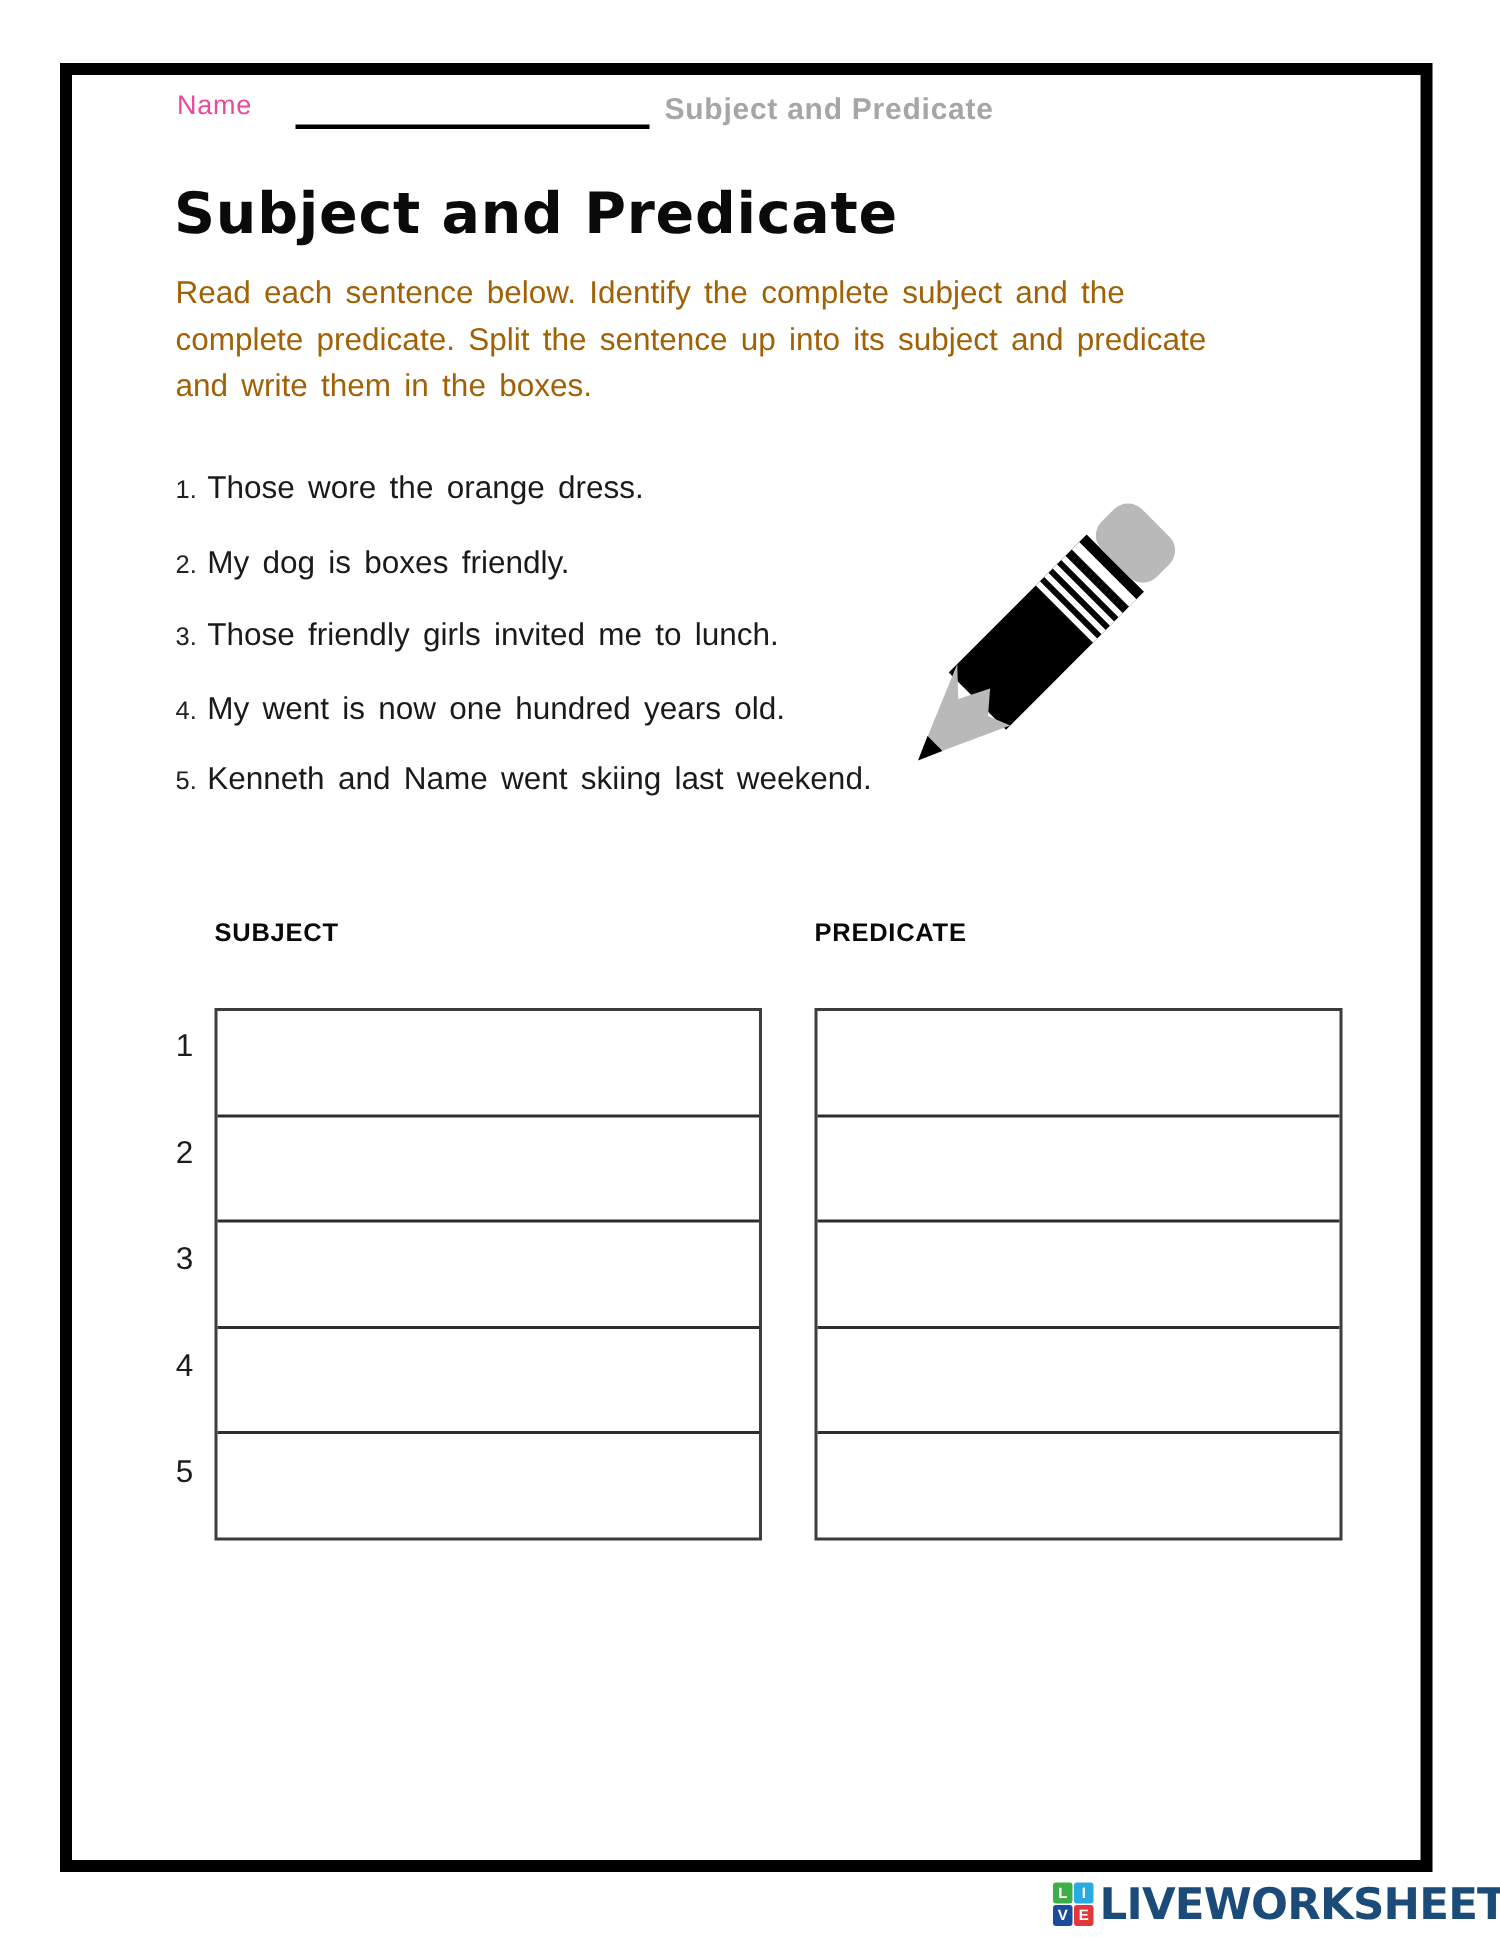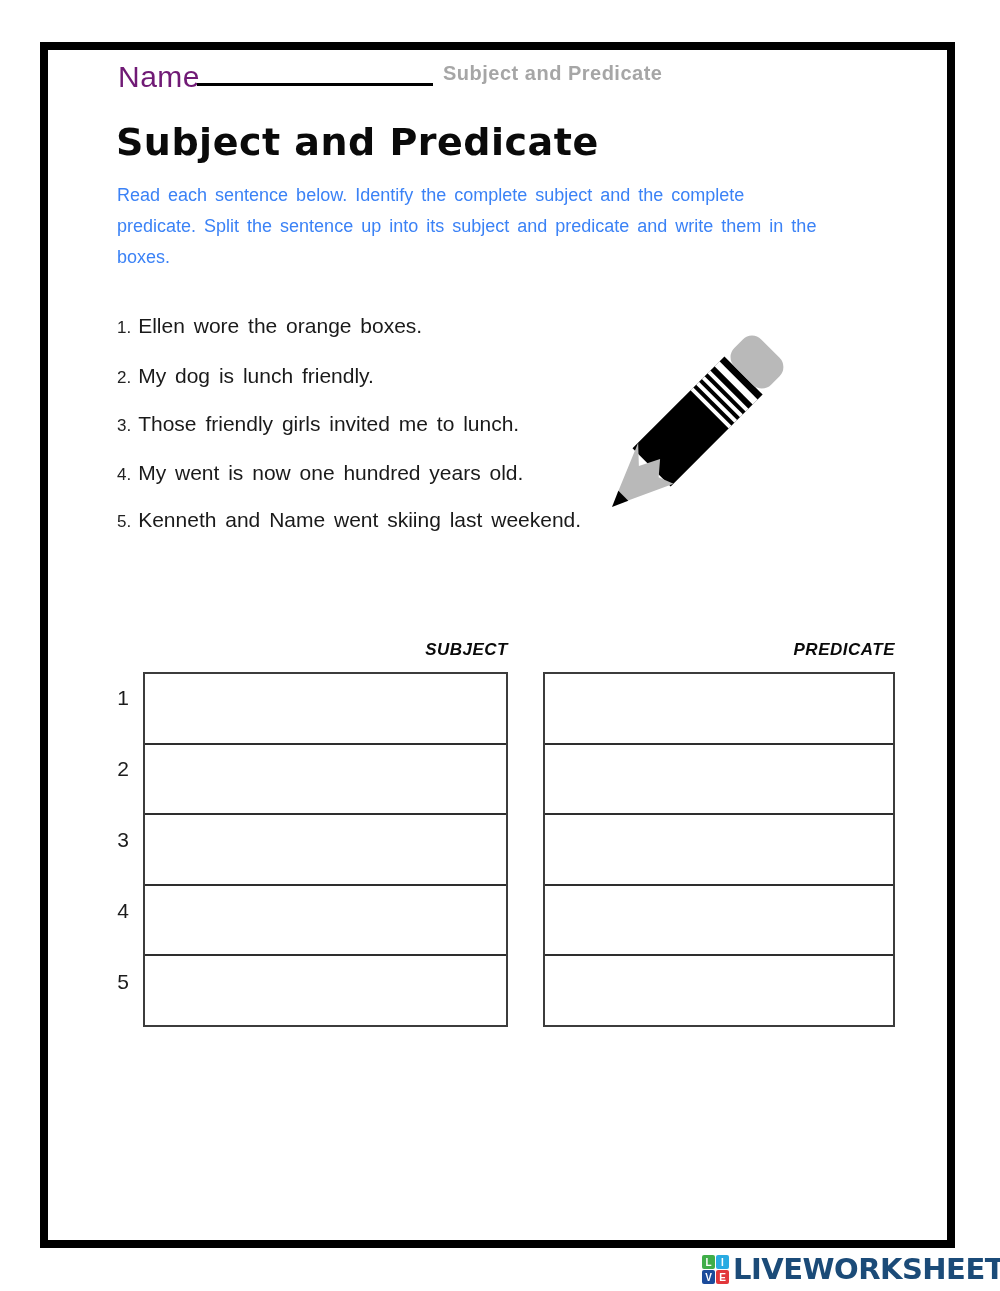--- a/index.html
+++ b/index.html
@@ -15,21 +15,21 @@
     position: absolute;
     left: 40px; top: 42px;
     width: 915px; height: 1206px;
     border: 8px solid #000;
     background: #fff;
   }
   .abs { position: absolute; }
 
   .name-label {
     left: 118px; top: 60px;
-    font-size: 30px; color: #701a75;
+    font-size: 18px; color: #ec4899;
     letter-spacing: 0.5px;
     text-align: center;
   }
   .name-line {
     left: 197px; top: 62px;
     width: 236px; height: 24px;
     border-bottom: 3px solid #000;
   }
   .ws-type {
     left: 443px; top: 62px;
@@ -38,40 +38,39 @@
   }
   .page-title {
     left: 116px; top: 120px;
     font-family: "DejaVu Sans", sans-serif;
     font-size: 38px; font-weight: 900;
     color: #0a0a0a; letter-spacing: 0.5px;
   }
   .instructions {
     left: 117px; top: 180px;
     width: 700px;
-    font-size: 18px; line-height: 31px;
-    color: #3b82f6; word-spacing: 3px;
+    font-size: 21px; line-height: 31px;
+    color: #a16207; word-spacing: 3px;
   }
   .sentence {
     left: 117px;
     display: flex; align-items: baseline;
     font-size: 21px; color: #1a1a1a;
     word-spacing: 3px; white-space: nowrap;
   }
   .sentence .num {
     font-size: 17px; margin-right: 7px; color: #222;
   }
   .pencil-wrap { left: 595px; top: 330px; width: 200px; height: 200px; }
 
   .col-header {
-    top: 640px;
+    top: 612px;
     font-size: 17px; font-weight: bold;
     color: #0a0a0a; letter-spacing: 0.5px;
-    text-align: right;
-    font-style: italic;
+    text-align: left;
   }
   .col-header.subject   { left: 143px; width: 365px; }
   .col-header.predicate { left: 543px; width: 352px; }
 
   .answer-table {
     top: 672px; height: 355px;
     border: 2px solid #3c3c3c;
     background: #fff;
     display: flex; flex-direction: column;
   }
@@ -121,25 +120,25 @@
 <div class="abs name-label">Name</div>
 <div class="abs name-line"></div>
 <div class="abs ws-type">Subject and Predicate</div>
 
 <div class="abs page-title">Subject and Predicate</div>
 
 <div class="abs instructions">Read each sentence below. Identify the complete subject and the complete predicate. Split the sentence up into its subject and predicate and write them in the boxes.</div>
 
 <div class="abs sentence" style="top:314px">
   <span class="num">1.</span>
-  <span>Ellen wore the orange boxes.</span>
+  <span>Those wore the orange dress.</span>
 </div>
 <div class="abs sentence" style="top:364px">
   <span class="num">2.</span>
-  <span>My dog is lunch friendly.</span>
+  <span>My dog is boxes friendly.</span>
 </div>
 <div class="abs sentence" style="top:412px">
   <span class="num">3.</span>
   <span>Those friendly girls invited me to lunch.</span>
 </div>
 <div class="abs sentence" style="top:461px">
   <span class="num">4.</span>
   <span>My went is now one hundred years old.</span>
 </div>
 <div class="abs sentence" style="top:508px">

